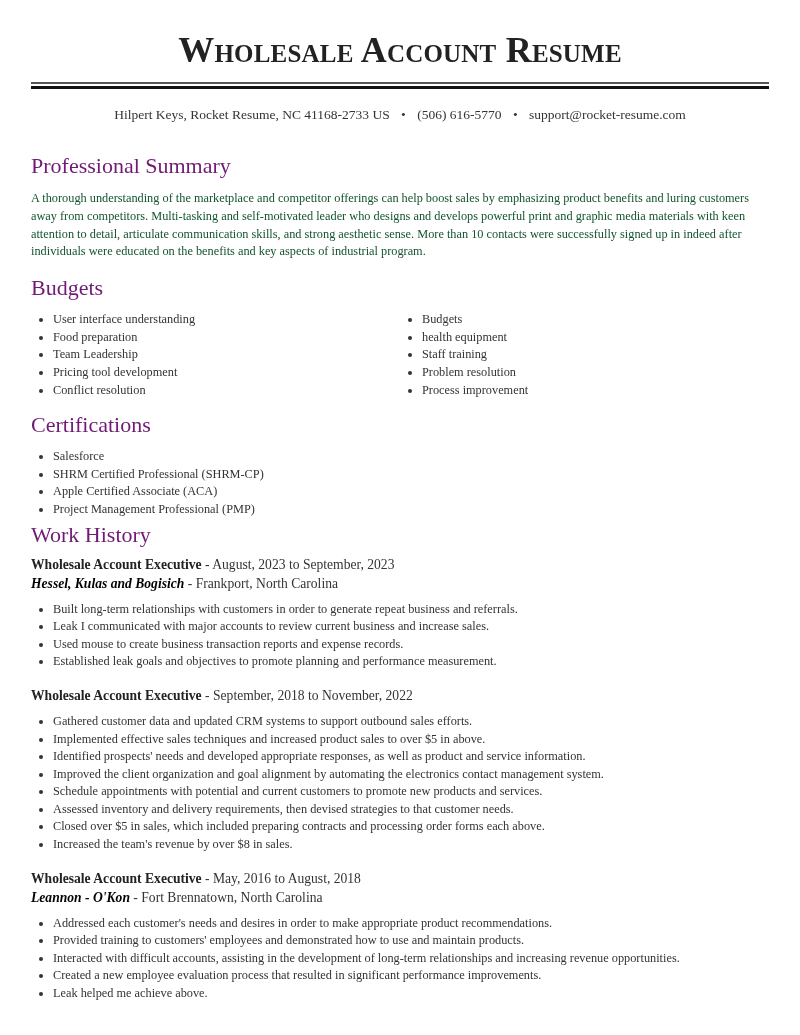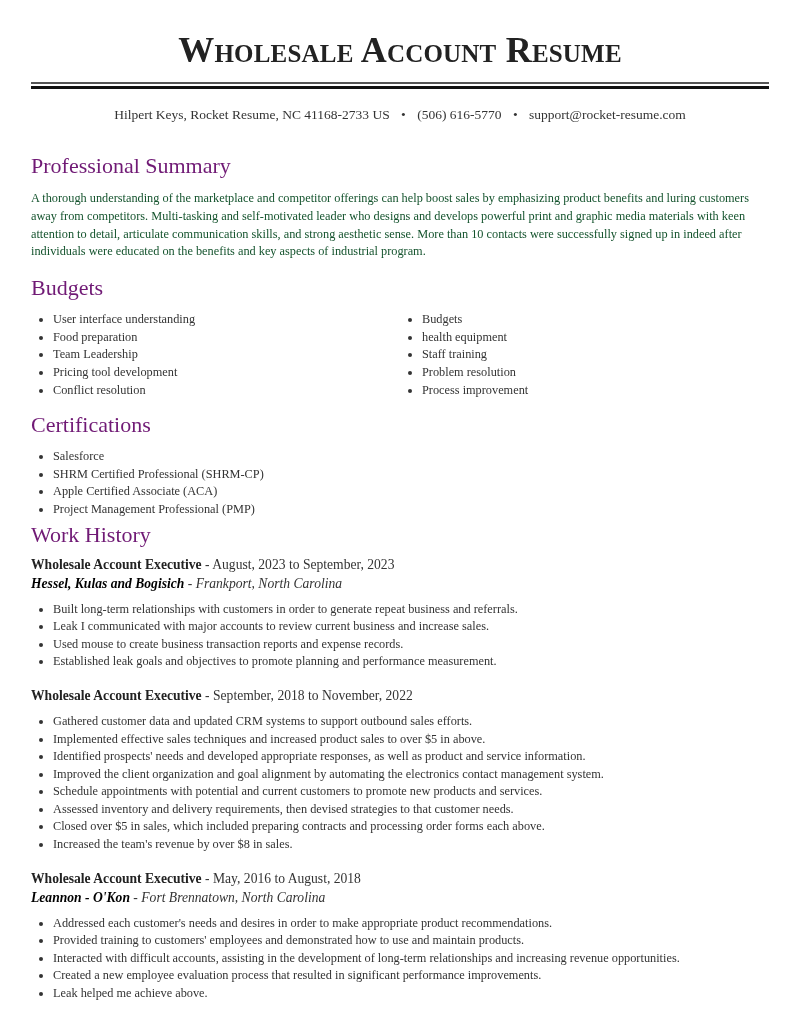--- a/index.html
+++ b/index.html
@@ -86,21 +86,21 @@
     .work-heading { margin-top: 2px; }
     .job { margin-top: 6px; }
     .job + .job { margin-top: 15px; }
     .job-title-line, .job-company-line {
       font-size: 13.6px;
       line-height: 19px;
       color: #333;
     }
     .job-title { font-weight: bold; color: #222; }
     .job-company { font-weight: bold; font-style: italic; color: #000000; }
-    .job-location { font-style: italic; }
+    .job-location { }
     .job-bullets { margin-top: 8px; }
   </style>
 </head>
 <body>
 
 <div class="page">
 
   <h1 class="title">Wholesale Account Resume</h1>
   <div class="rule-top"></div>
   <div class="rule-bottom"></div>

